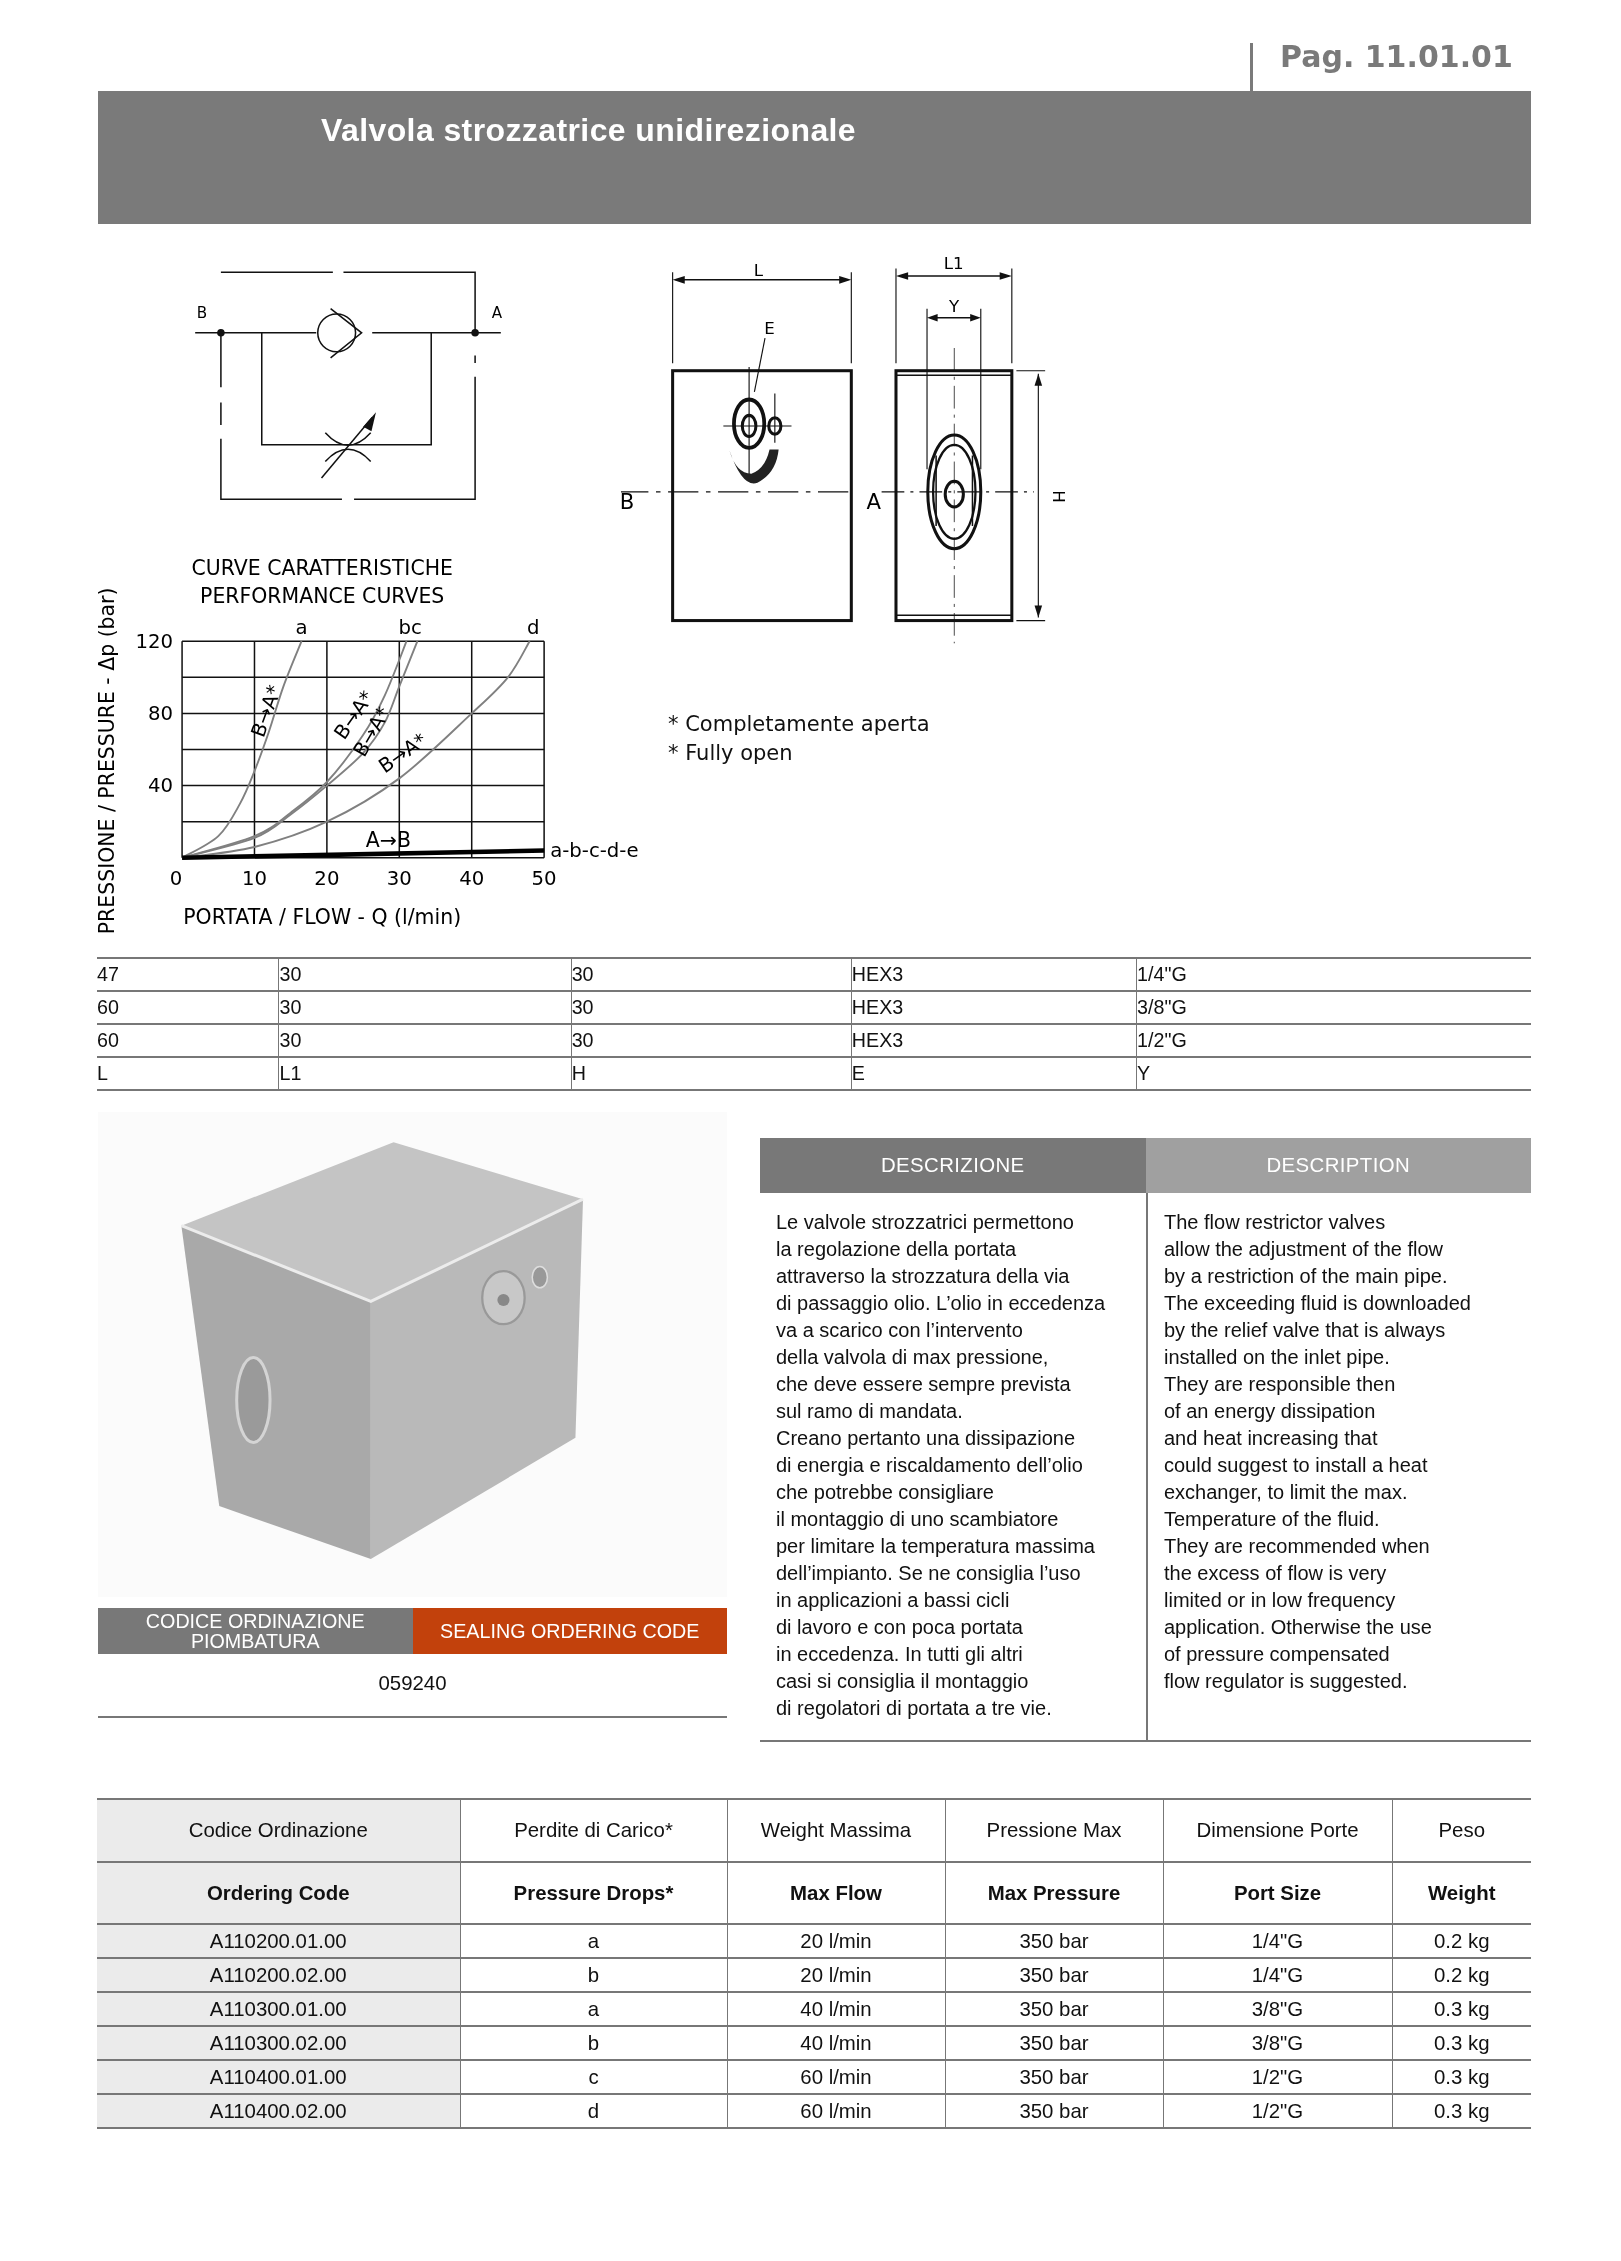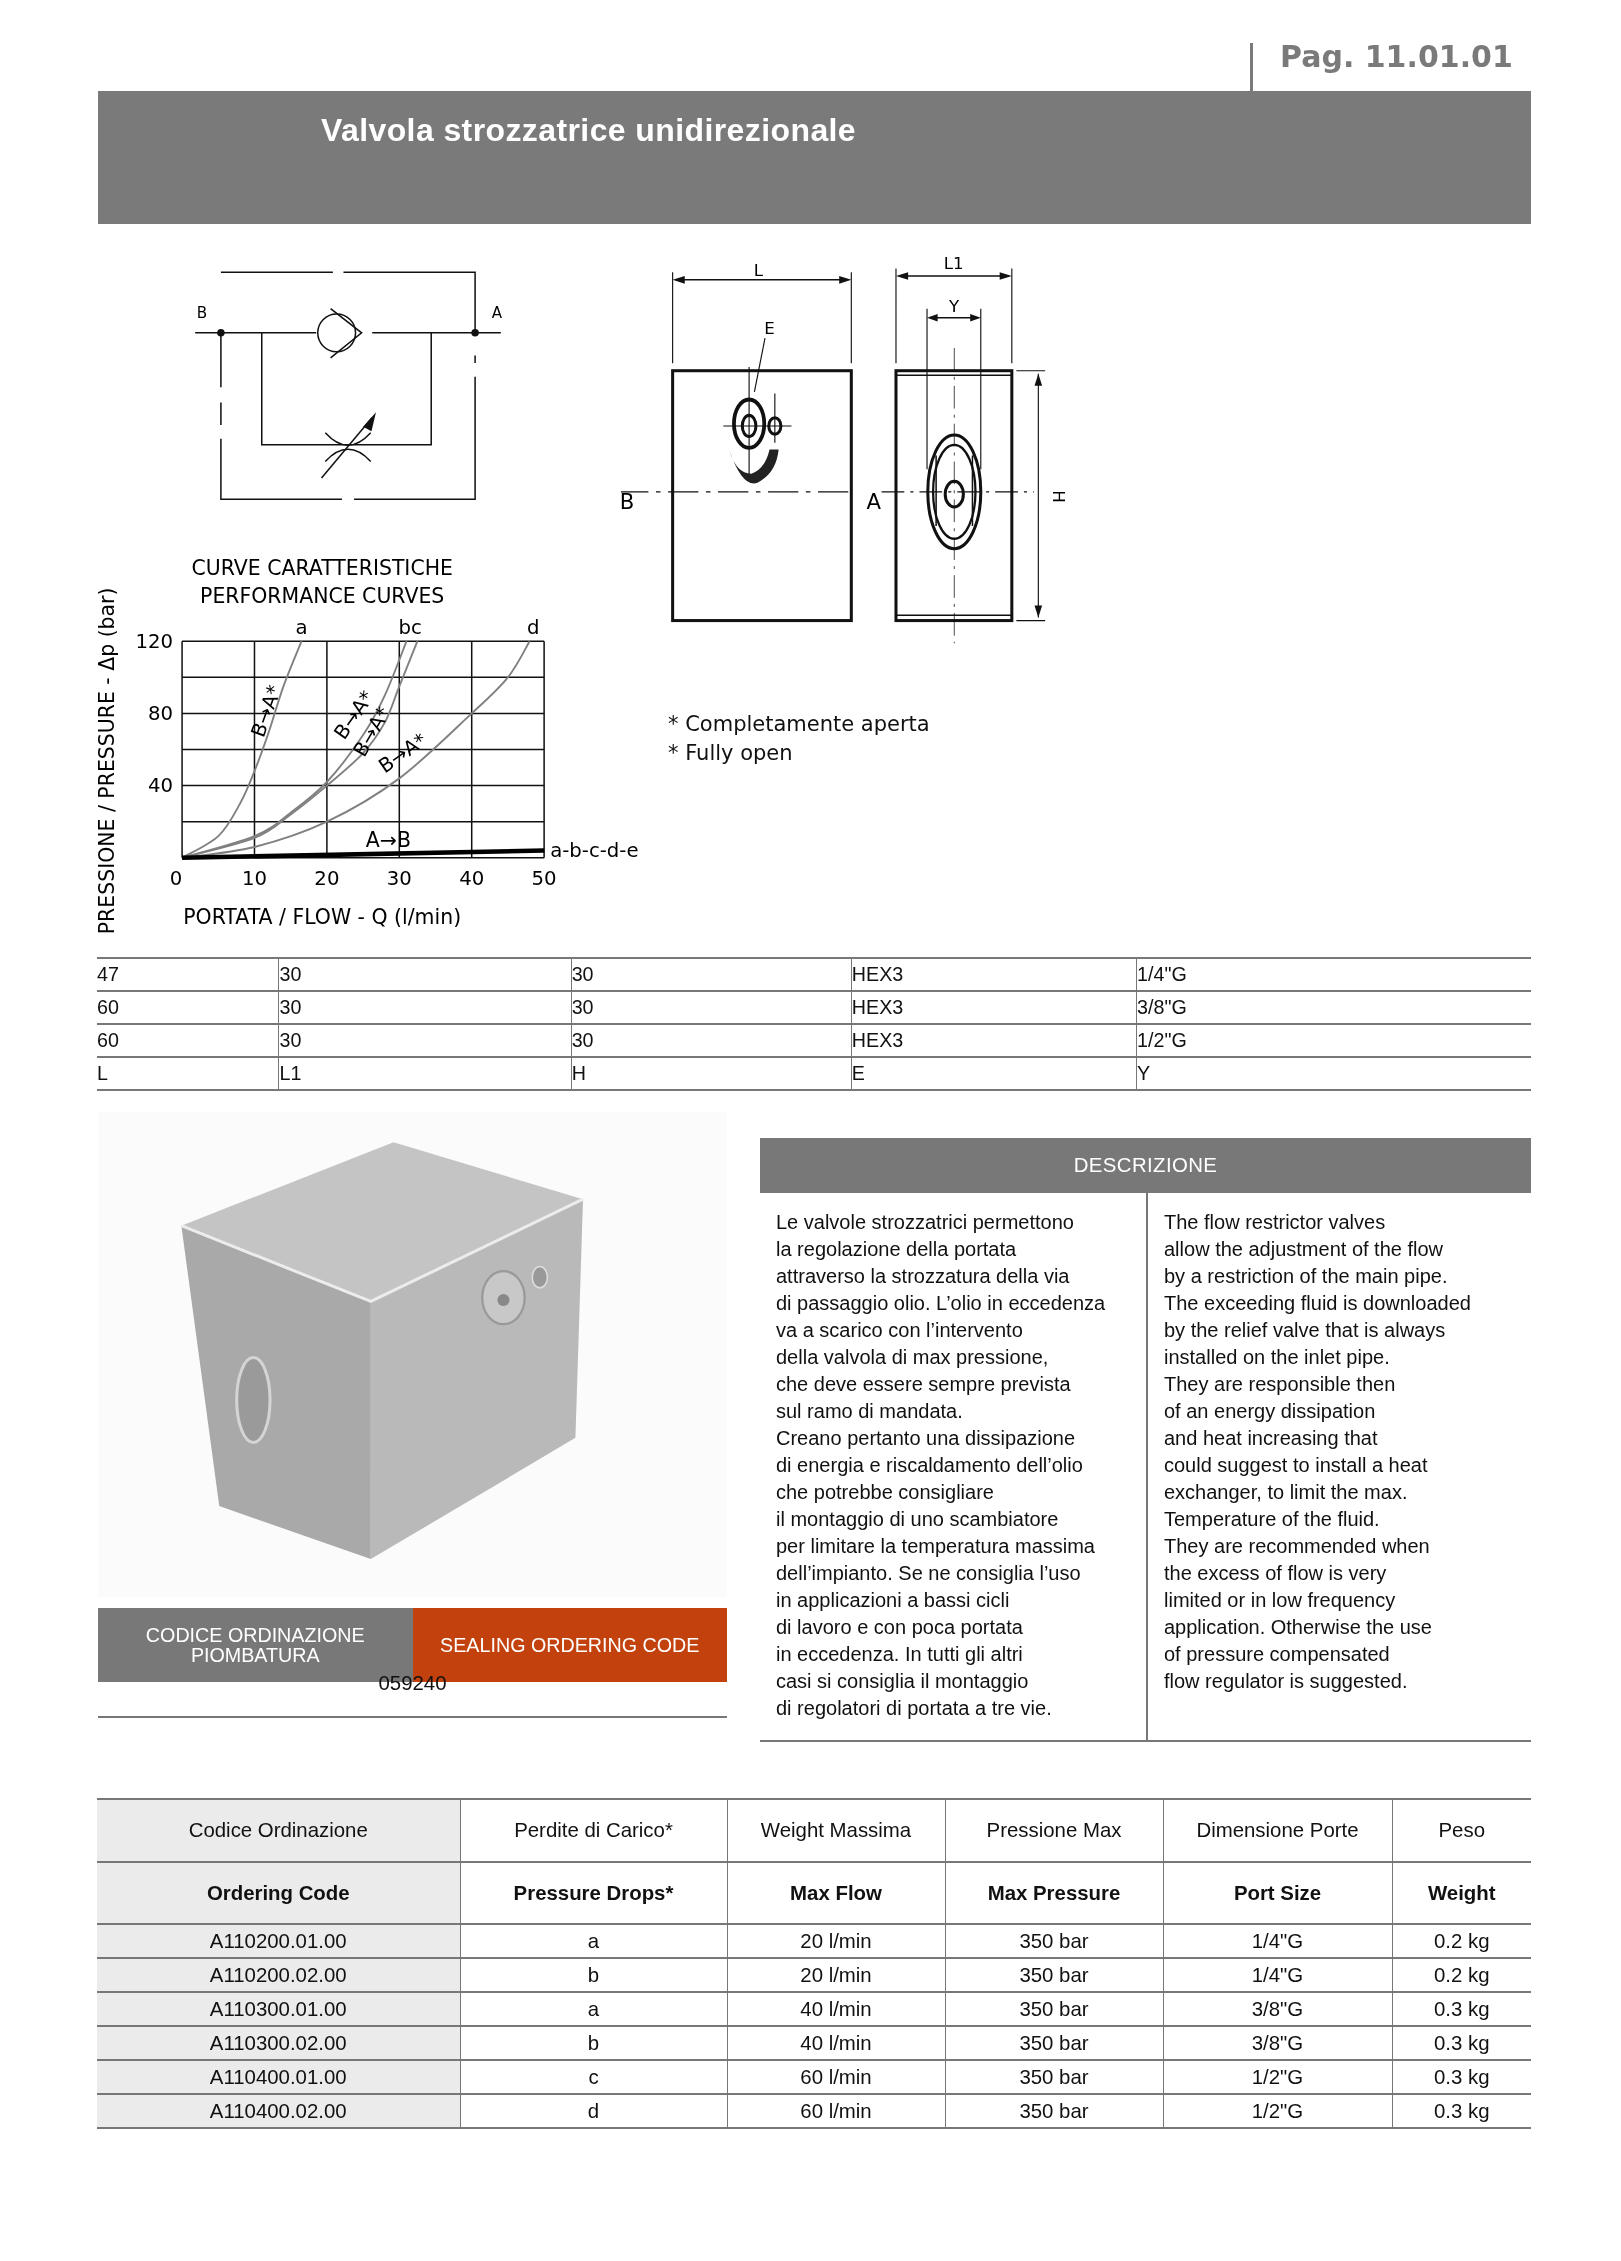--- a/index.html
+++ b/index.html
@@ -10,21 +10,21 @@
   .title-bar { left: 98px; top: 91px; width: 1433px; height: 133px; background: #7a7a7a; }
   .title-text { left: 321px; top: 112px; font-size: 32px; color: #ffffff; font-weight: bold; font-family: "Liberation Sans", sans-serif; letter-spacing: 0.4px; }
 
   .dim-table { left: 97px; top: 957px; width: 1434px; border-collapse: collapse; font-size: 19.7px; font-family: "Liberation Sans", sans-serif; }
   .dim-table td { height: 31px; text-align: left; border-left: 1.5px solid #777; border-bottom: 2.3px solid #777; padding: 0; }
   .dim-table td:first-child { border-left: none; }
   .dim-table tr:first-child td { border-top: 2.3px solid #777; }
 
   .photo { left: 98px; top: 1112px; width: 629px; height: 485px; background: #fbfbfb; }
 
-  .seal-head { left: 98px; top: 1608px; width: 629px; height: 74px; display: flex; }
+  .seal-head { left: 98px; top: 1608px; width: 629px; height: 46px; display: flex; }
   .seal-head div { flex: 1; display: flex; align-items: center; justify-content: center; text-align: center; color: #fff; font-size: 19.7px; line-height: 20.4px; font-family: "Liberation Sans", sans-serif; }
   .seal-h1 { background: #787878; }
   .seal-h2 { background: #c2410c; }
   .seal-val { left: 98px; top: 1672px; width: 629px; text-align: center; font-size: 20.4px; font-family: "Liberation Sans", sans-serif; }
   .seal-line { left: 98px; top: 1716px; width: 629px; height: 2.3px; background: #777; }
 
   .desc-head { left: 760px; top: 1138px; width: 771px; height: 55px; display: flex; }
   .desc-head div { flex: 1; display: flex; align-items: center; justify-content: center; color: #fff; font-size: 20.4px; font-family: "Liberation Sans", sans-serif; letter-spacing: 0.4px; }
   .desc-h1 { background: #787878; }
   .desc-h2 { background: #a0a0a0; }
@@ -219,20 +219,21 @@
 
 <div class="abs seal-head">
   <div class="seal-h1">CODICE ORDINAZIONE PIOMBATURA</div>
   <div class="seal-h2">SEALING ORDERING CODE</div>
 </div>
 <div class="abs seal-val">059240</div>
 <div class="abs seal-line"></div>
 
 <div class="abs desc-head">
   <div class="desc-h1">DESCRIZIONE</div>
+  <div class="desc-h2">DESCRIPTION</div>
 </div>
 <div class="abs desc-divider"></div>
 <div class="abs desc-col desc-it">Le valvole strozzatrici permettono
 la regolazione della portata
 attraverso la strozzatura della via
 di passaggio olio. L’olio in eccedenza
 va a scarico con l’intervento
 della valvola di max pressione,
 che deve essere sempre prevista
 sul ramo di mandata.

